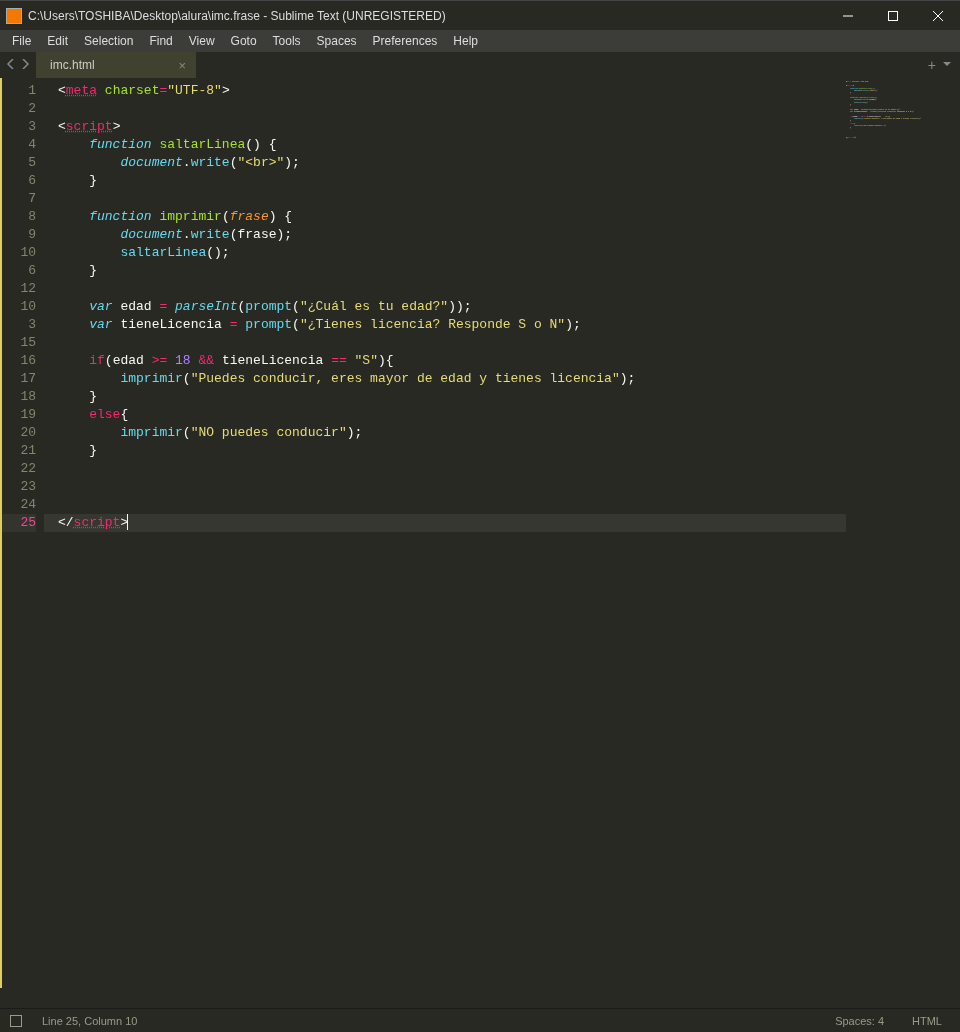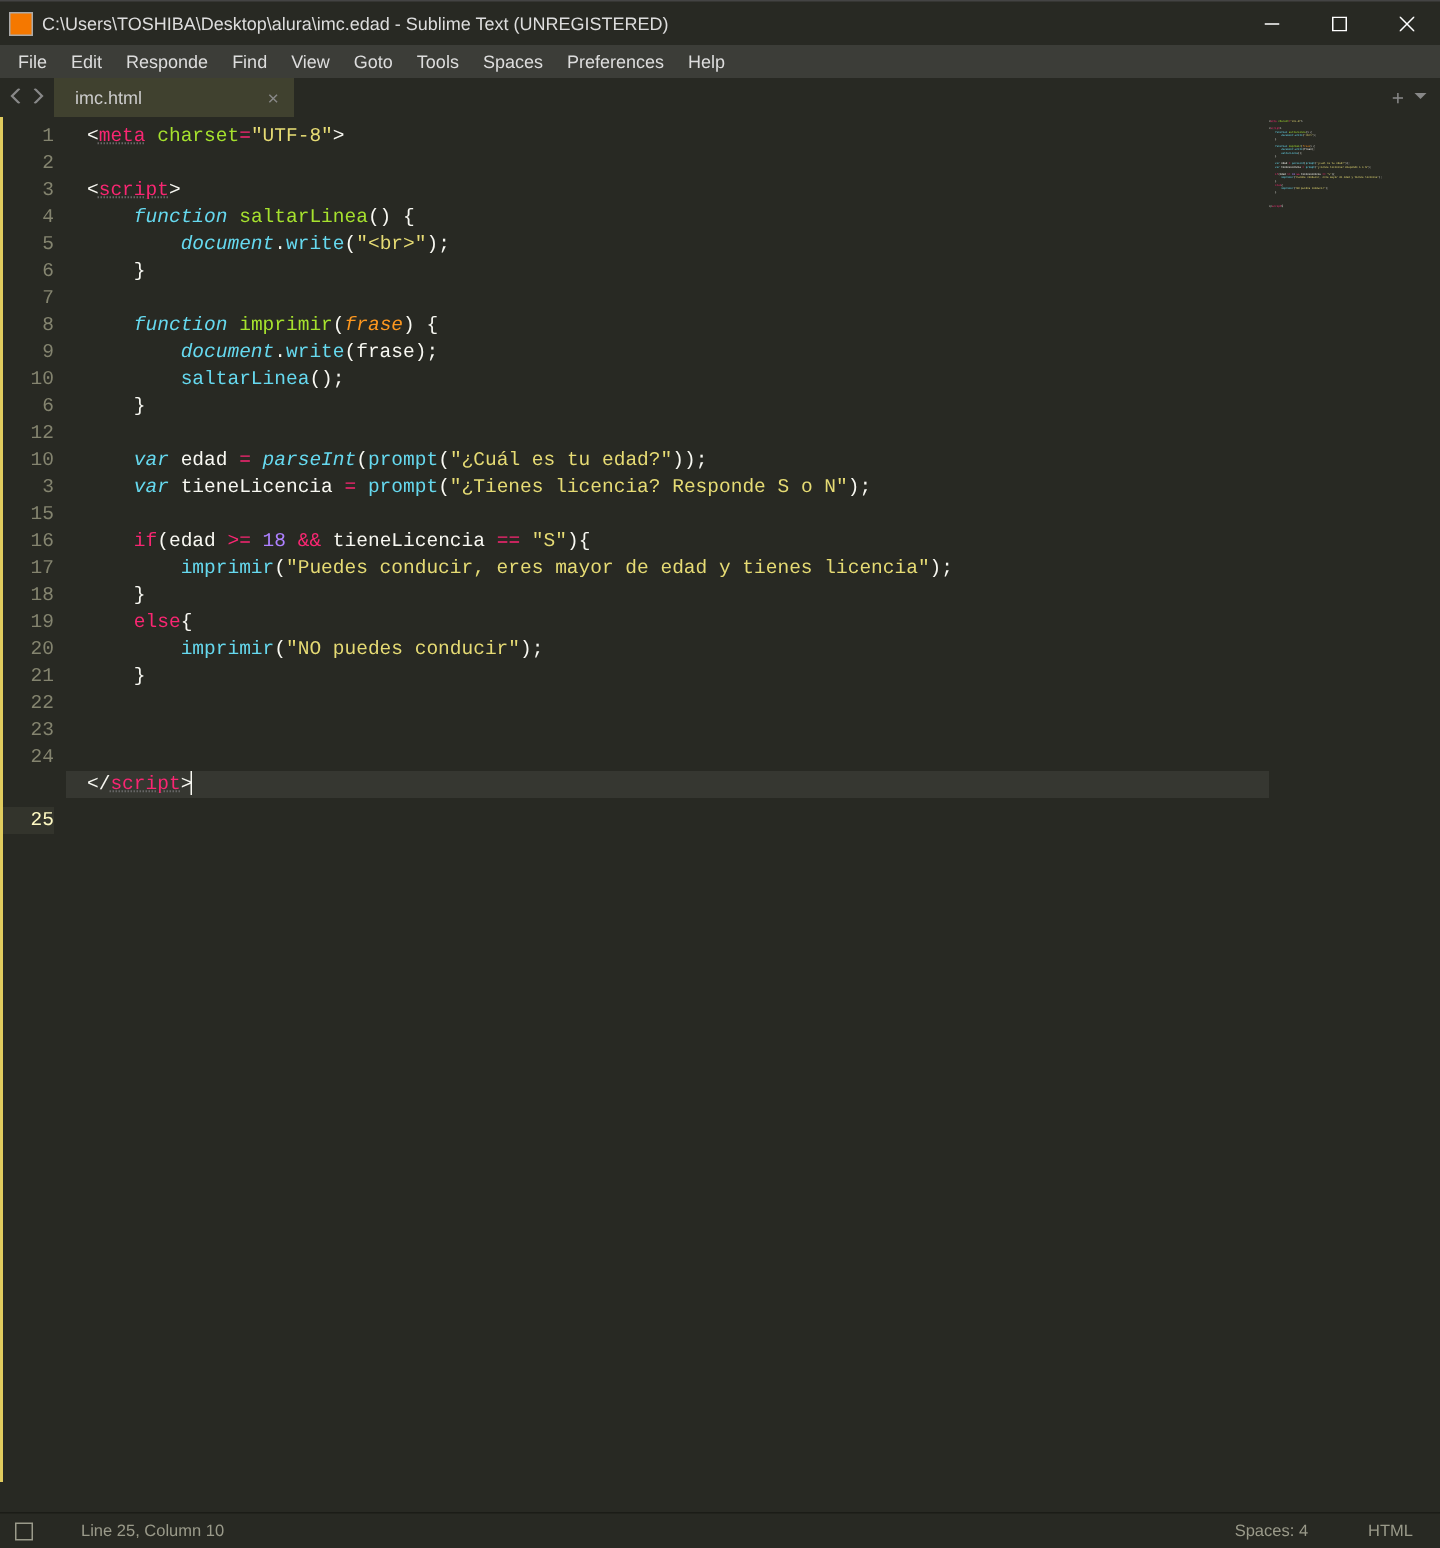--- a/index.html
+++ b/index.html
@@ -83,21 +83,21 @@
     .gutter {
       width: 44px;
       background: #282923;
       color: #84846f;
       text-align: right;
       padding: 4px 8px 0 0;
       line-height: 18px;
       user-select: none;
     }
     .gutter .ln { height: 18px; }
-    .gutter .ln.current { color: #fef9c3; background: #33342c; margin-top: 24px; }
+    .gutter .ln.current { color: #ec4899; background: #33342c; }
     .code {
       flex: 1;
       padding: 4px 0 0 14px;
       line-height: 18px;
       white-space: pre;
       color: #f8f8f2;
       position: relative;
     }
     .code-line { height: 18px; }
     .gutter-strip {
@@ -132,21 +132,21 @@
       position: absolute; top: 0; left: 1px; right: 1px; height: 100%;
     }
     .statusbar {
       height: 24px;
       background: #282923;
       border-top: 1px solid #1b1c17;
       display: flex; align-items: center;
       color: #9a9a8a;
       font-size: 11px;
       padding: 0 10px;
-      gap: 24px;
+      gap: 12px;
     }
     .status-icon {
       width: 12px; height: 12px; border: 1px solid #9a9a8a;
     }
     .status-spacer { flex: 1; }
     .status-item { padding: 0 8px; }
     
     .c-punct { color: #f8f8f2; }
     .c-tag   { color: #f92672; text-decoration: underline dotted #666; }
     .c-attr  { color: #a6e22e; }
@@ -171,21 +171,21 @@
     .hi-row {
       position: absolute; left: 0; right: 0; height: 18px;
       background: #363731; z-index: 0;
     }
   </style>
 </head>
 <body>
 
 <div class="titlebar">
   <div class="app-icon"></div>
-  <div class="title-text">C:\Users\TOSHIBA\Desktop\alura\imc.edad - Sublime Text (UNREGISTERED)</div>
+  <div class="title-text">C:\Users\TOSHIBA\Desktop\alura\imc.frase - Sublime Text (UNREGISTERED)</div>
   <div class="win-controls">
     <div class="win-btn">
       <svg viewBox="0 0 10 10">
           <path d="M0 5 H10" stroke="#fff" stroke-width="1"></path>
         </svg>
     </div>
     <div class="win-btn">
       <svg viewBox="0 0 10 10">
           <rect x="0.5" y="0.5" width="9" height="9" fill="none" stroke="#fff" stroke-width="1"></rect>
         </svg>
@@ -194,21 +194,21 @@
       <svg viewBox="0 0 10 10">
           <path d="M0 0 L10 10 M10 0 L0 10" stroke="#fff" stroke-width="1"></path>
         </svg>
     </div>
   </div>
 </div>
 
 <div class="menubar">
   <div class="menu-item">File</div>
   <div class="menu-item">Edit</div>
-  <div class="menu-item">Responde</div>
+  <div class="menu-item">Selection</div>
   <div class="menu-item">Find</div>
   <div class="menu-item">View</div>
   <div class="menu-item">Goto</div>
   <div class="menu-item">Tools</div>
   <div class="menu-item">Spaces</div>
   <div class="menu-item">Preferences</div>
   <div class="menu-item">Help</div>
 </div>
 
 <div class="nav-tabs">

